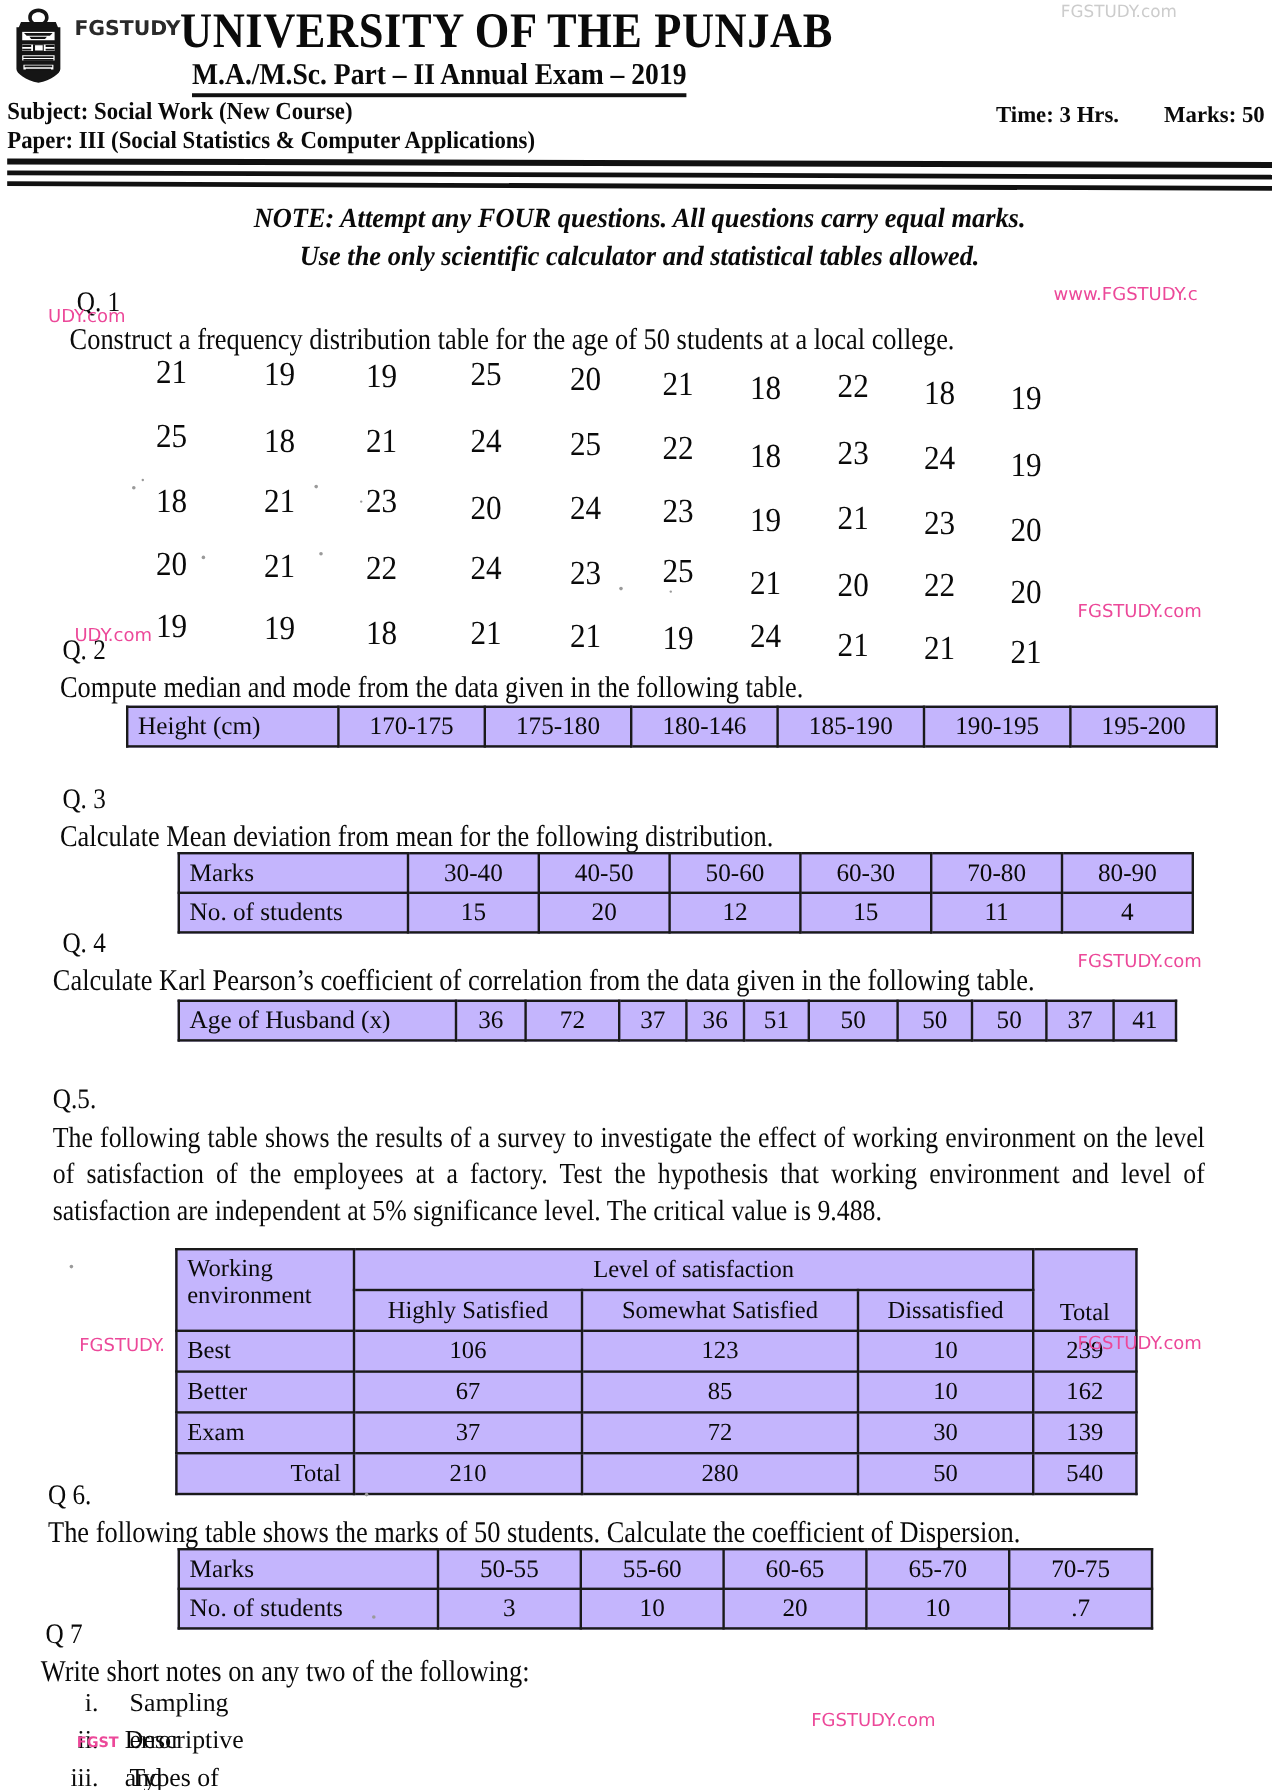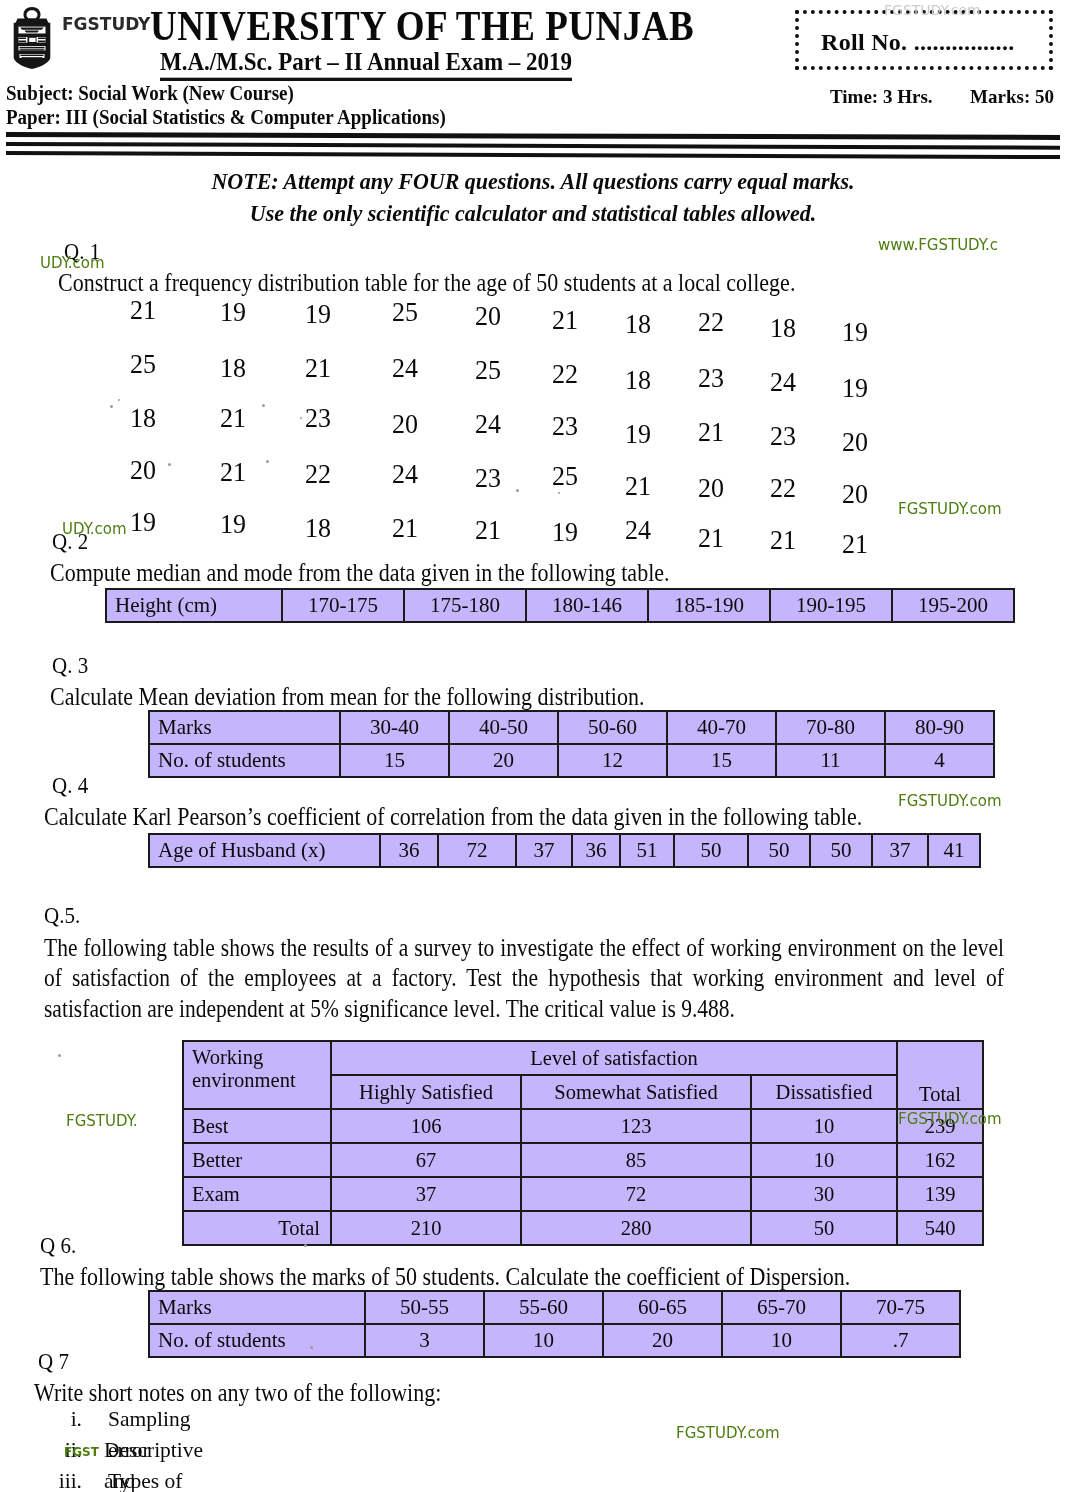--- a/index.html
+++ b/index.html
@@ -176,21 +176,21 @@
   table.exam td.lbl {
     text-align: left;
     padding-left: 8px;
   }
   table.exam td.rlbl {
     text-align: right;
     padding-right: 10px;
   }
 
   
-  #t5 { font-size: 20.5px; margin-left: 36px; }
+  #t5 { font-size: 20.5px; }
   #t5 td { height: 30px; }
 
   
   #q7list {
     position: absolute;
     left: 48px; top: 1404px;
     font-size: 21.5px;
     line-height: 31px;
   }
   #q7list .li { position: relative; height: 31px; }
@@ -201,21 +201,21 @@
   #q7list .txt { position: absolute; left: 60px; }
 
   
   .wm {
     position: absolute;
     font-family: "DejaVu Sans", "Liberation Sans", sans-serif;
     color: #7d7d7d;
     white-space: nowrap;
     pointer-events: none;
   }
-  .wm.faint { color: #4d7c0f; }
+  .wm.faint { color: #ec4899; }
   .wm.vfaint { color: #cccccc; }
 
   
   .speck {
     position: absolute;
     background: #9a9a9a;
     border-radius: 50%;
   }
 </style>
 </head>
@@ -254,23 +254,20 @@
   </div>
 
   <div id="uni-title" class="nowrap">UNIVERSITY OF THE PUNJAB</div>
 
   <div id="exam-line" class="nowrap">M.A./M.Sc.   Part – II    Annual Exam – 2019</div>
 
   <div id="subject-line" class="nowrap">Subject: Social Work  (New Course)</div>
 
   <div id="paper-line" class="nowrap">Paper: III (Social Statistics &amp; Computer Applications)</div>
 
-  <div id="rollno-box">
-    <div id="rollno-label">Roll No. ................</div>
-  </div>
 
   <div id="time-marks">
     <span>Time: 3 Hrs.</span>
     <span class="gap"></span>
     <span>Marks: 50</span>
   </div>
 
   <div id="rules">
     <div class="rule r1"></div>
     <div class="rule r2"></div>
@@ -369,21 +366,21 @@
 <div class="qlabel" style="left:52px; top:652px;">Q. 3</div>
 <div class="qtext" style="left:50px; top:682px;">Calculate Mean deviation from mean for the following distribution.</div>
 
 <table class="exam" id="t3" style="left:148px; top:710px;">
   <tbody>
     <tr>
       <td class="lbl" style="width:175px;">Marks</td>
       <td style="width:95px;">30-40</td>
       <td style="width:95px;">40-50</td>
       <td style="width:95px;">50-60</td>
-      <td style="width:95px;">40-70</td>
+      <td style="width:95px;">60-30</td>
       <td style="width:95px;margin-left:36px;">70-80</td>
       <td style="width:95px;">80-90</td>
     </tr>
     <tr>
       <td class="lbl">No. of students</td>
       <td>15</td>
       <td>20</td>
       <td>12</td>
       <td>15</td>
       <td>11</td>

